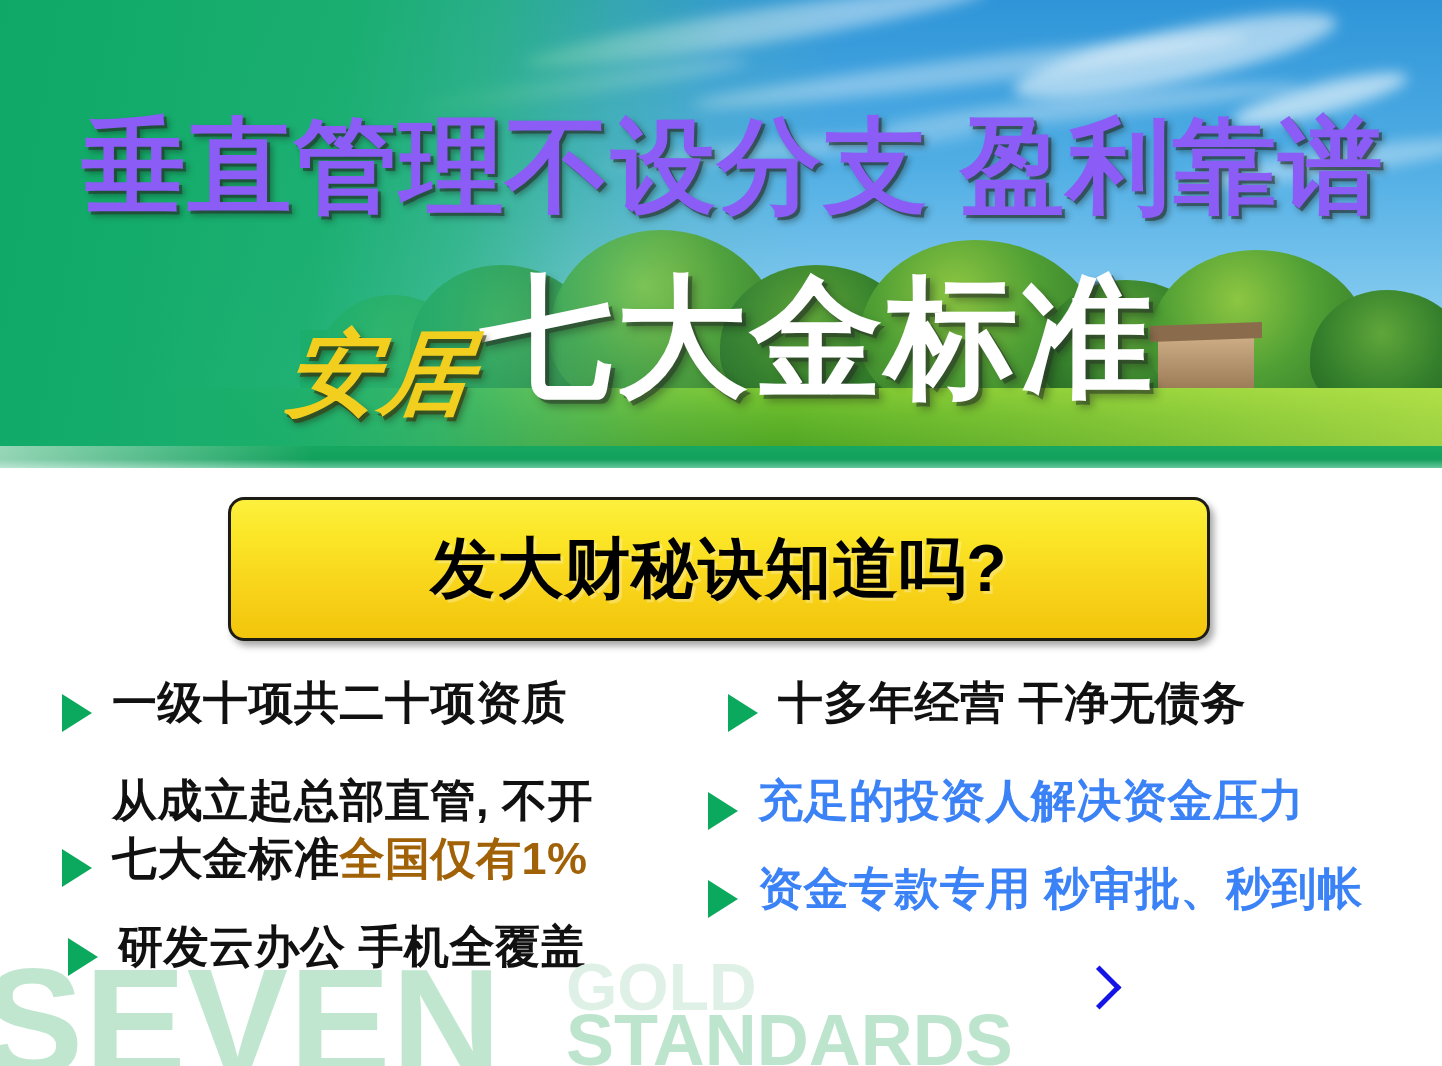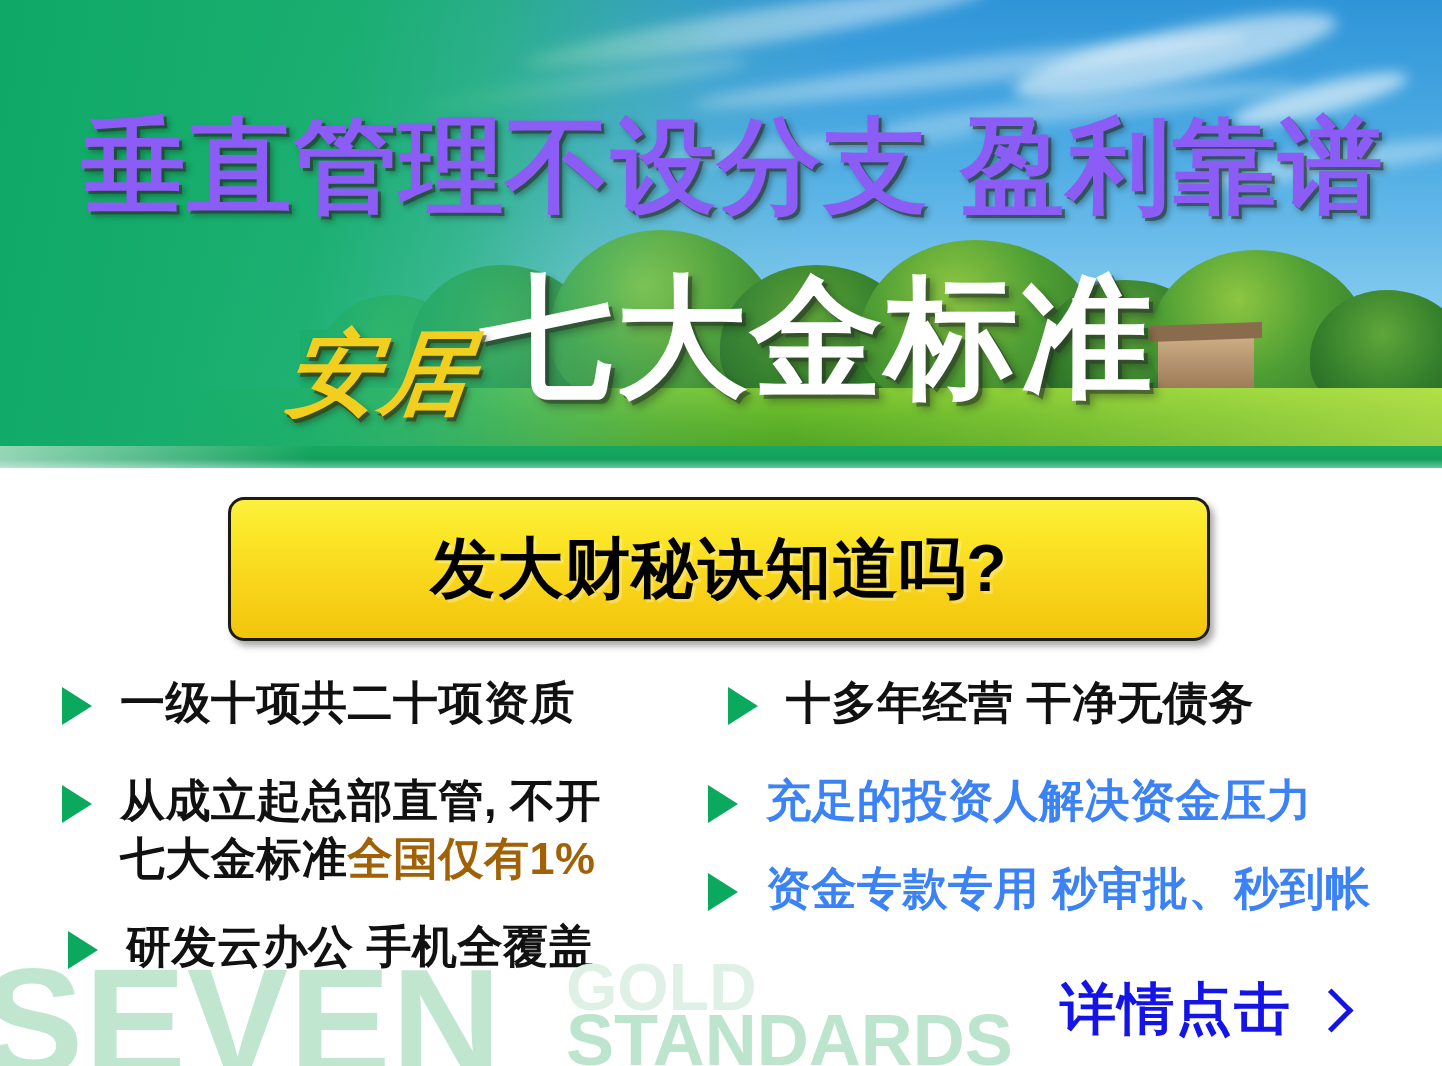--- a/index.html
+++ b/index.html
@@ -195,22 +195,21 @@
     left: 0; top: 660px;
     width: 1442px;
     height: 330px;
   }
   .col-left  { position: absolute; left: 62px;  top: 0; width: 640px; }
   .col-right { position: absolute; left: 700px; top: 0; width: 700px; }
 
   .bullet {
     position: absolute;
     display: flex;
-    align-items: flex-start;
-    gap: 8px;
+    align-items: flex-end;
   }
   .tri {
     width: 0; height: 0;
     border-left: 30px solid #0ba95d;
     border-top: 19px solid transparent;
     border-bottom: 19px solid transparent;
     margin-top: 13px;
     margin-right: 20px;
     flex: none;
   }
@@ -383,17 +382,16 @@
     </div>
   </div>
 
   <div class="wm">
     <div class="wm-seven">SEVEN</div>
     <div class="wm-gold">GOLD</div>
     <div class="wm-std">STANDARDS</div>
   </div>
 
   <div class="detail">
-    <span class="detail-label">详情点击</span>
     <span class="chev"></span>
   </div>
 
 </div>
 
 </body></html>

